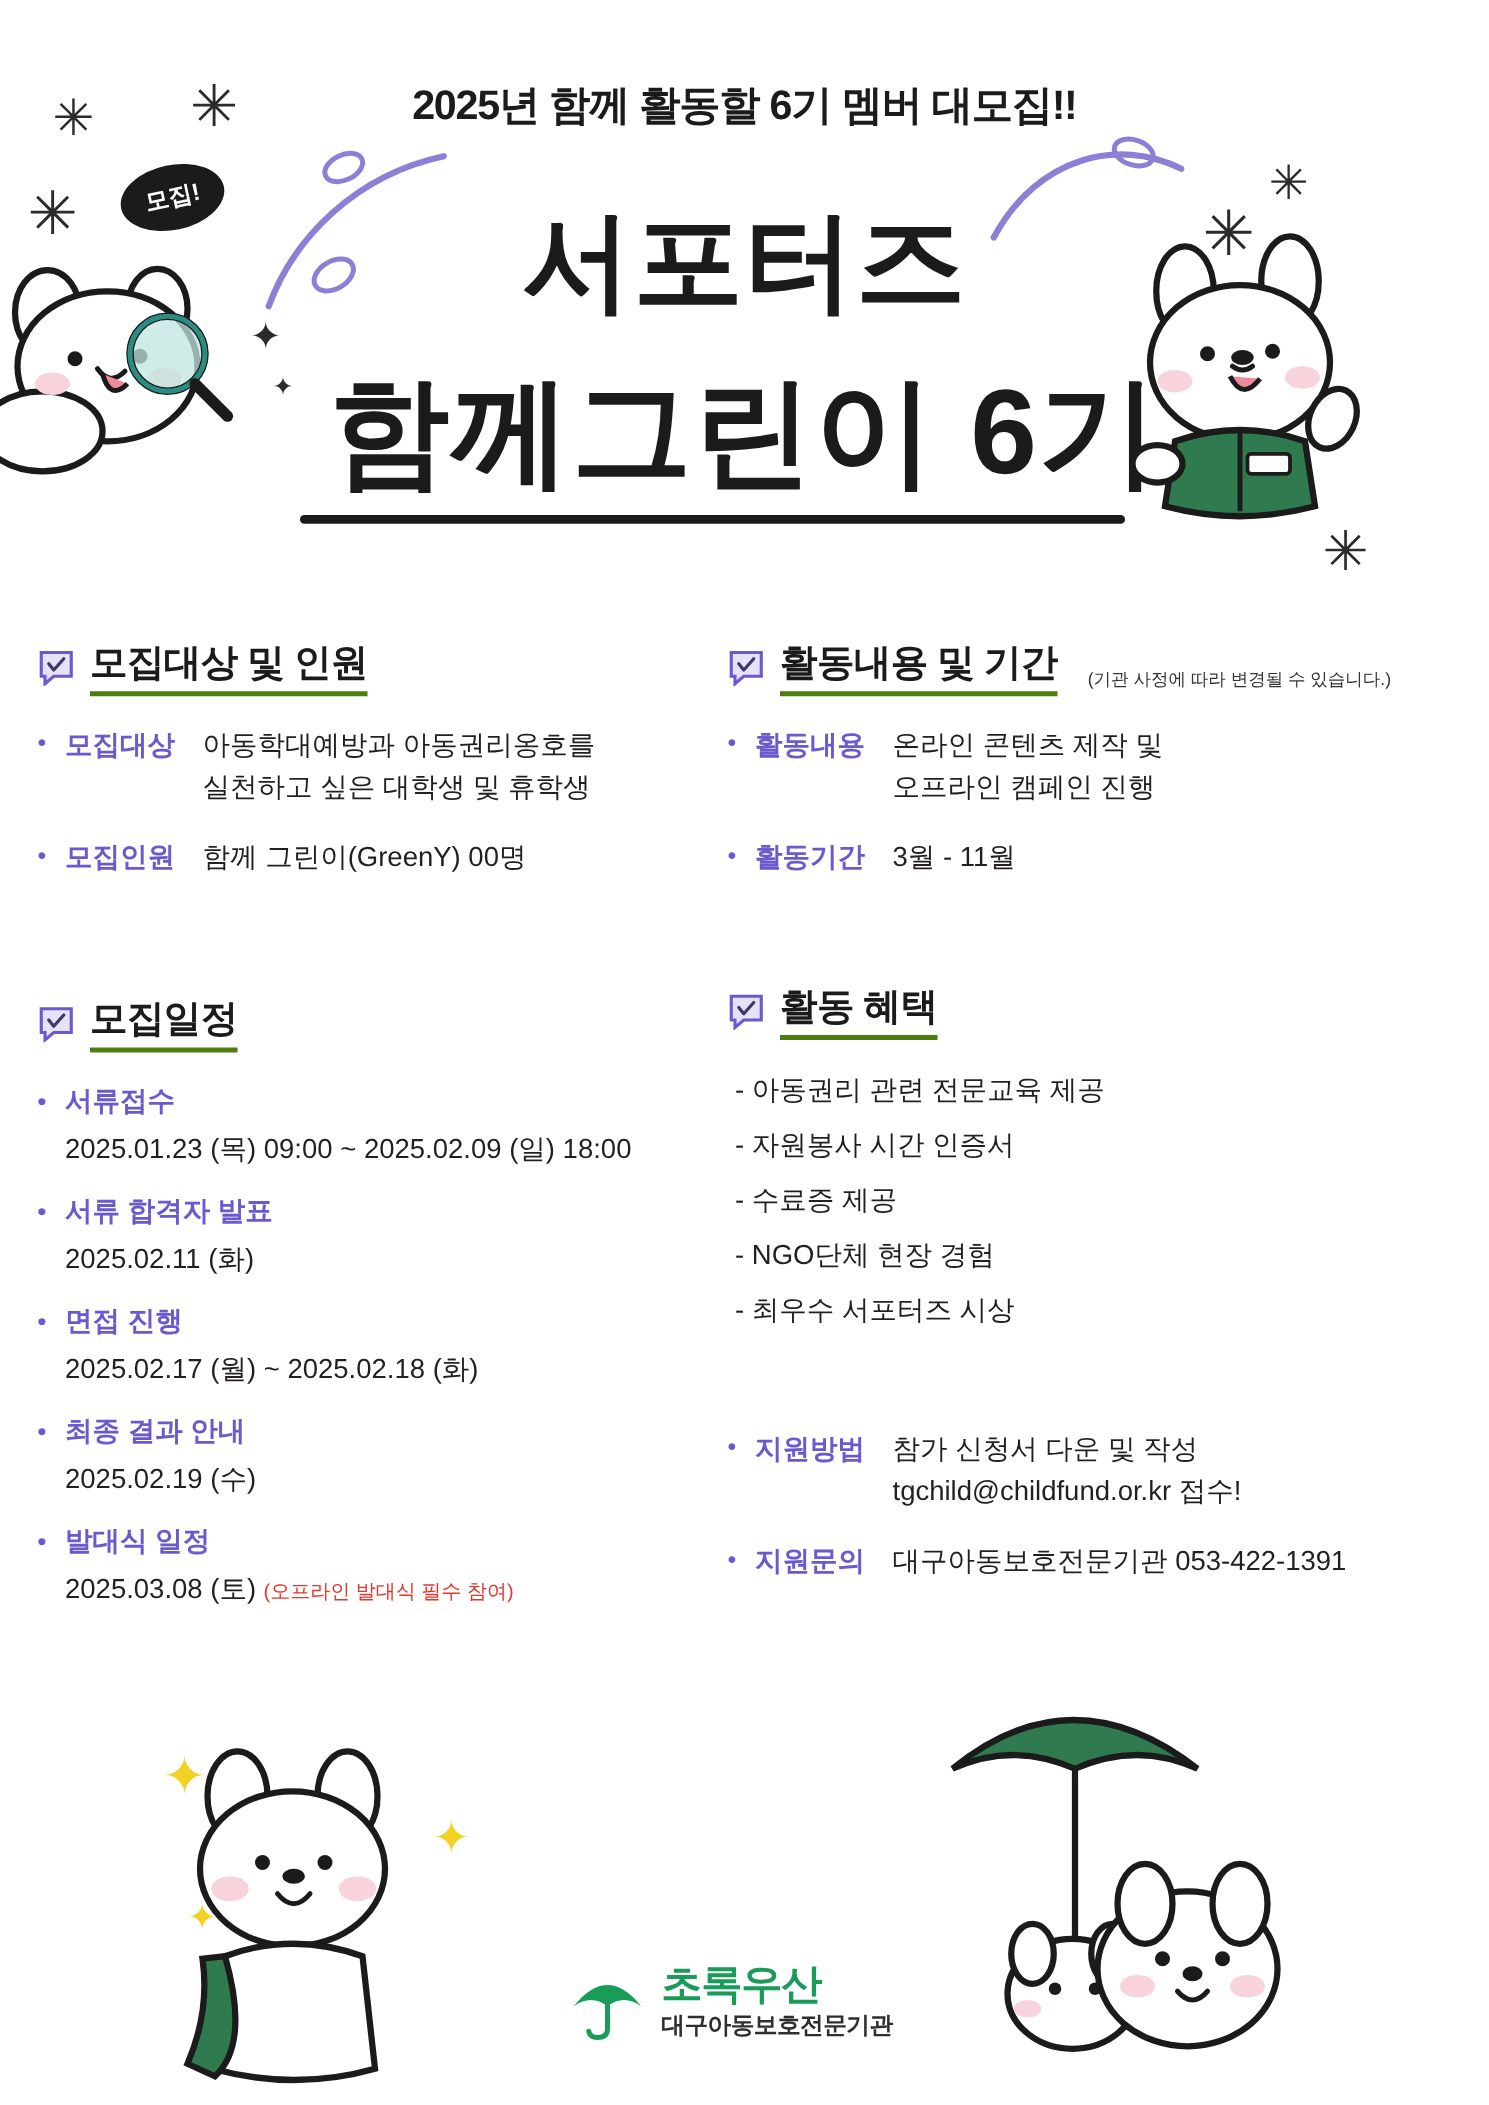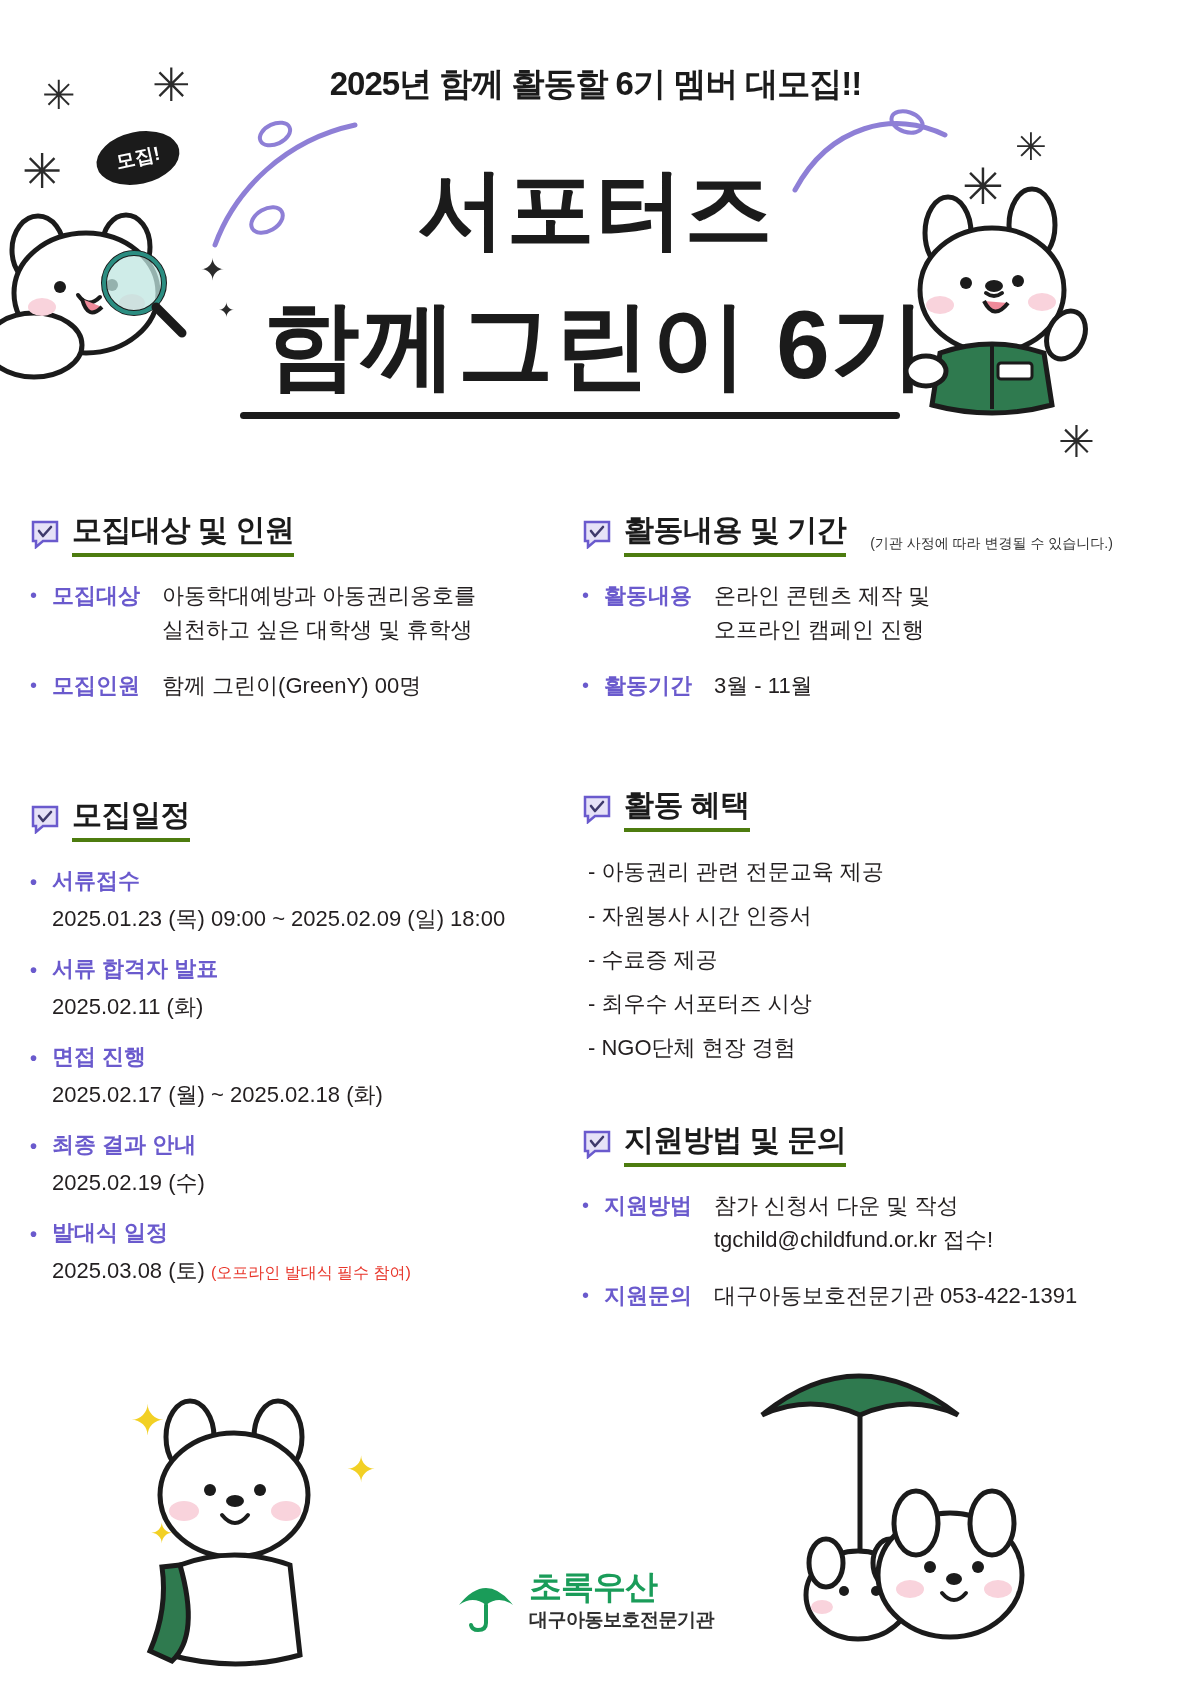--- a/index.html
+++ b/index.html
@@ -381,35 +381,26 @@
           <path d="M3 3 h24 v19 h-14 l-7 6 v-6 h-3 z" fill="#e6e2f7" stroke="#6a5acd" stroke-width="2.5"></path>
           <path d="M9 12 l4 5 l8 -9" stroke="#3f3a6b" stroke-width="2.6" fill="none" stroke-linecap="round" stroke-linejoin="round"></path>
         </svg>
     </span>
     <span class="sec-title">활동 혜택</span>
   </div>
   <div style="margin-top:18px;">
     <div class="dashline">- 아동권리 관련 전문교육 제공</div>
     <div class="dashline">- 자원봉사 시간  인증서</div>
     <div class="dashline">- 수료증 제공</div>
+    <div class="dashline">- NGO단체 현장 경험</div>
     <div class="dashline">- 최우수 서포터즈 시상</div>
-    <div class="dashline">- NGO단체 현장 경험</div>
   </div>
 </div>
 
 <div class="section" style="left:582px; top:1120px; width:560px;">
-  <div class="sec-head">
-    <span class="chk">
-      <svg width="30" height="30" viewBox="0 0 30 30">
-          <path d="M3 3 h24 v19 h-14 l-7 6 v-6 h-3 z" fill="#e6e2f7" stroke="#6a5acd" stroke-width="2.5"></path>
-          <path d="M9 12 l4 5 l8 -9" stroke="#3f3a6b" stroke-width="2.6" fill="none" stroke-linecap="round" stroke-linejoin="round"></path>
-        </svg>
-    </span>
-    <span class="sec-title">지원방법 및 문의</span>
-  </div>
 
   <div class="row">
     <span class="bullet">•</span>
     <span class="lbl">지원방법</span>
     <span class="val">
       <span class="l2">참가 신청서 다운 및 작성</span>
       <span class="l2">tgchild@childfund.or.kr 접수!</span>
     </span>
   </div>
 

